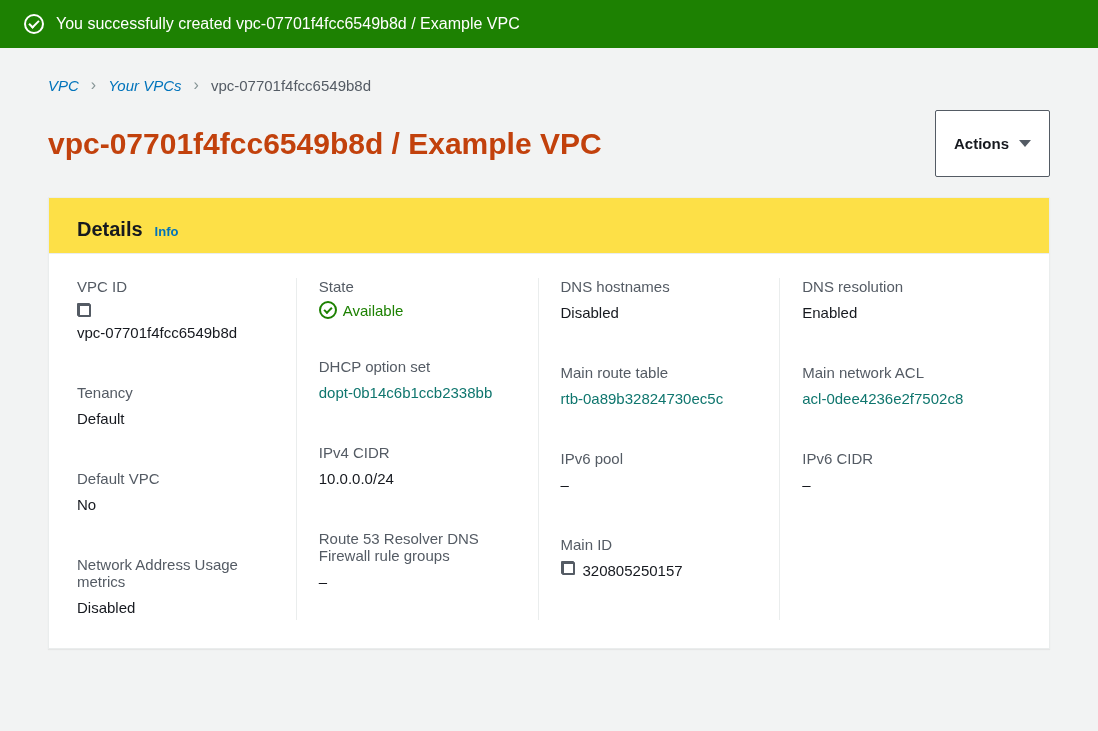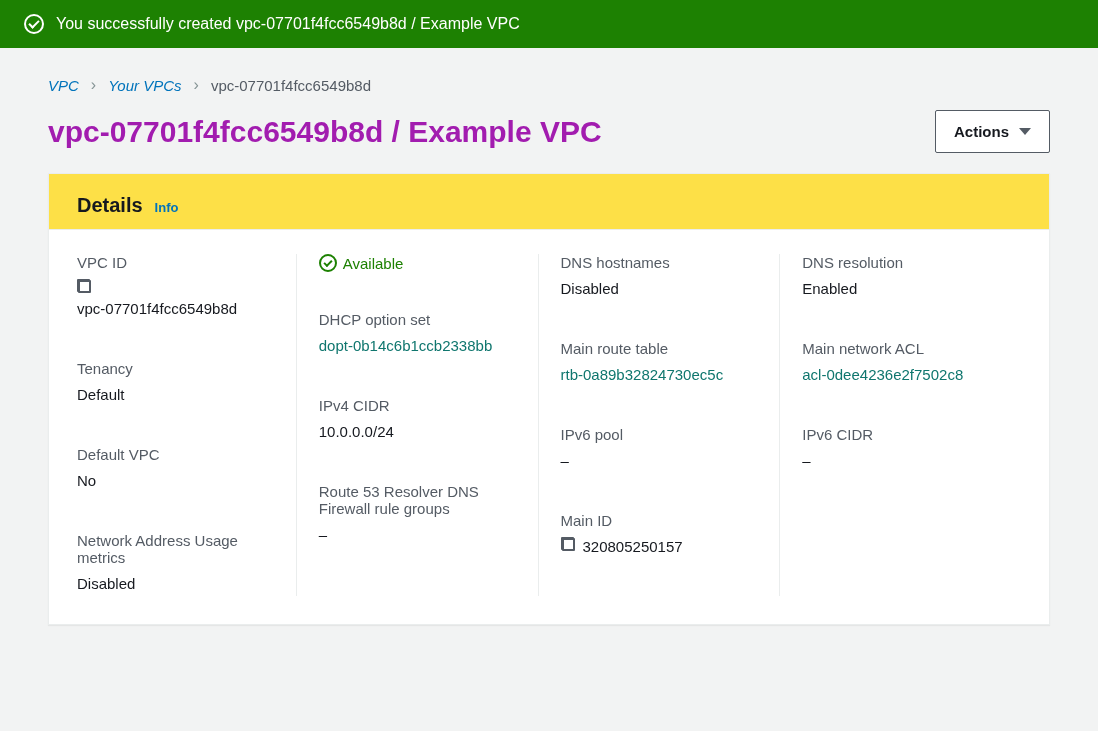--- a/index.html
+++ b/index.html
@@ -64,27 +64,27 @@
     }
     .title-row {
       display: flex;
       justify-content: space-between;
       align-items: center;
       margin-bottom: 20px;
     }
     .title-row h1 {
       font-size: 30px;
       font-weight: 700;
-      color: #a21caf;
+      color: #c2410c;
     }
     .actions-btn {
       background: #fff;
       border: 1px solid #545b64;
       border-radius: 2px;
-      padding: 12px 18px;
+      padding: 24px 18px;
       font-size: 15px;
       font-weight: 700;
       color: #16191f;
       cursor: pointer;
       display: flex;
       align-items: center;
       gap: 10px;
     }
     .caret-down {
       width: 0;
@@ -264,20 +264,21 @@
           <div class="field-value">No</div>
         </div>
         <div>
           <div class="field-label">Network Address Usage metrics</div>
           <div class="field-value">Disabled</div>
         </div>
       </div>
 
       <div class="col">
         <div>
+          <div class="field-label">State</div>
           <div class="state-row">
             <span class="state-icon-circle">
                 <span class="state-check"></span>
               </span>
             <span class="state-text">Available</span>
           </div>
         </div>
         <div>
           <div class="field-label">DHCP option set</div>
           <div class="field-value link">dopt-0b14c6b1ccb2338bb</div>

